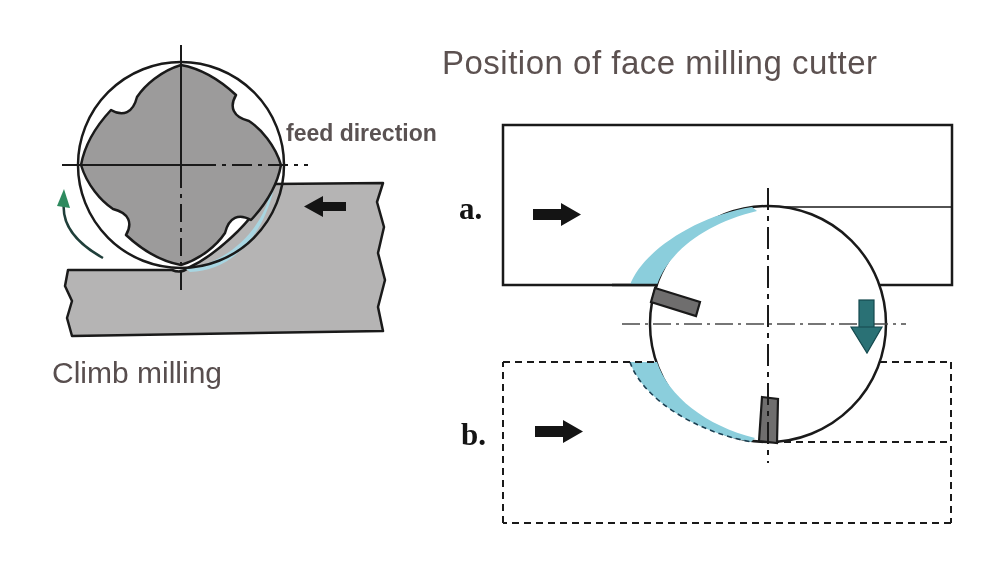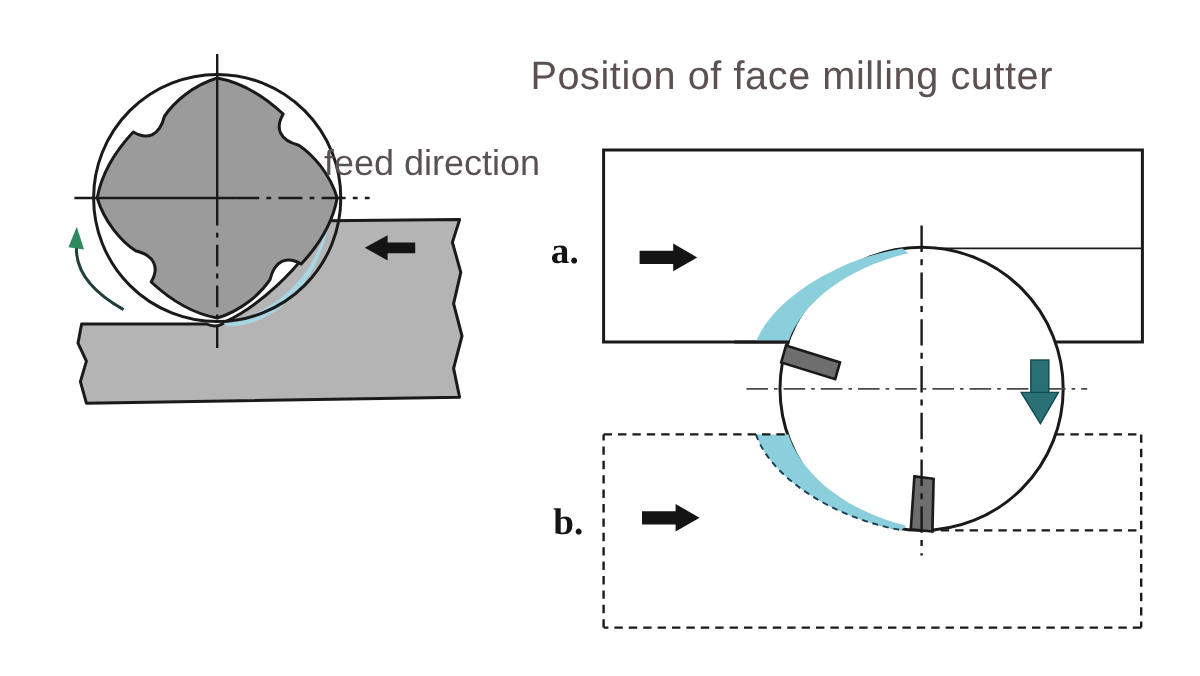--- a/index.html
+++ b/index.html
@@ -29,24 +29,25 @@
     user-select: none;
   }
   .title {
     left: 442px;
     top: 44px;
     font-size: 33px;
     color: var(--title-text, #5c5150);
     letter-spacing: 0.5px;
   }
   .feed-label {
-    left: 270px;
+    left: 286px;
     top: 120px;
-    font-size: 30px;
+    font-size: 23px;
     color: var(--feed-text, #5a5252);
+    font-weight: bold;
   }
   .climb-label {
     left: 52px;
     top: 356px;
     font-size: 30px;
     color: var(--caption-text, #584e4e);
   }
   .pos-label {
     font-family: "Liberation Serif", serif;
     font-weight: bold;
@@ -155,18 +156,19 @@
 
       <polygon points="581,214.5 561,203 561,209 533,209 533,220 561,220 561,226" fill="var(--label-text)"></polygon>
       <polygon points="583,431.5 563,420 563,426 535,426 535,437 563,437 563,443" fill="var(--label-text)"></polygon>
     </g>
   </svg>
 
   <div class="label title">Position of face milling cutter</div>
 
   <div class="label feed-label">feed direction</div>
 
+  <div class="label climb-label">Climb milling</div>
 
   <div class="label pos-label pos-a">a.</div>
 
   <div class="label pos-label pos-b">b.</div>
 
 </div>
 
 </body></html>

